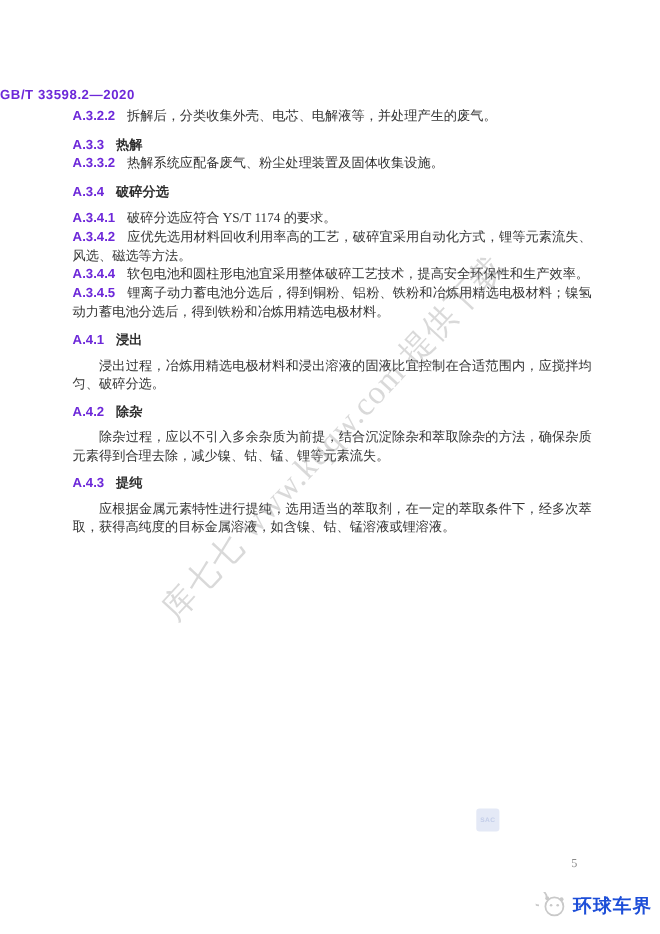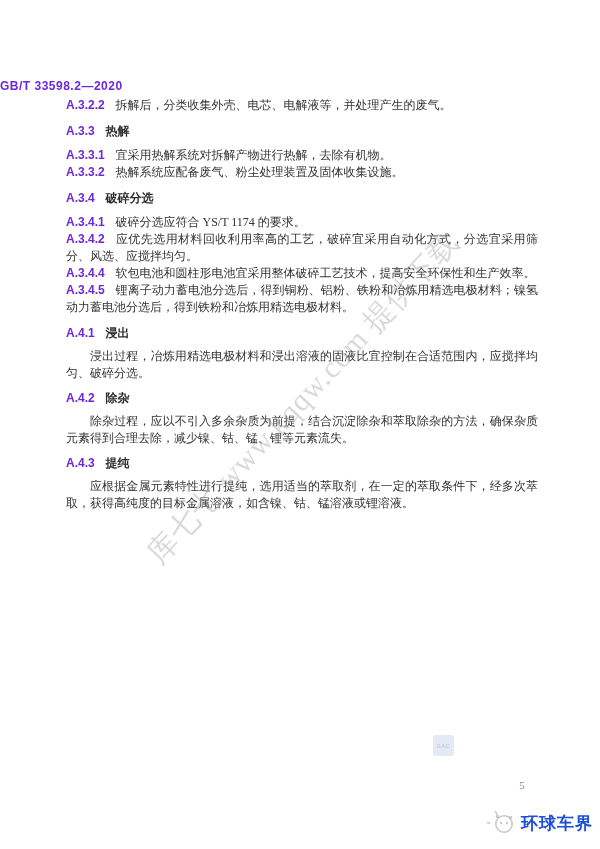--- a/index.html
+++ b/index.html
@@ -79,34 +79,31 @@
 
   <div class="doc-header">GB/T 33598.2—2020</div>
 
   <div class="content">
     <p class="clause mt0">
       <span class="cnum">A.3.2.2</span><span>拆解后，分类收集外壳、电芯、电解液等，并处理产生的废气。</span>
     </p>
     <p class="heading mt9">
       <span class="hnum">A.3.3</span><span>热解</span>
     </p>
-    <p class="clause mt7">
-      <span class="cnum">A.3.3.1</span><span>宜采用热解系统对拆解产物进行热解，去除有机物。</span>
-    </p>
     <p class="clause mt0">
       <span class="cnum">A.3.3.2</span><span>热解系统应配备废气、粉尘处理装置及固体收集设施。</span>
     </p>
     <p class="heading mt9">
       <span class="hnum">A.3.4</span><span>破碎分选</span>
     </p>
     <p class="clause mt7">
       <span class="cnum">A.3.4.1</span><span>破碎分选应符合 YS/T 1174 的要求。</span>
     </p>
     <p class="clause mt0">
-      <span class="cnum">A.3.4.2</span><span>应优先选用材料回收利用率高的工艺，破碎宜采用自动化方式，分选宜采用筛分、风选、应搅拌均匀。</span>
+      <span class="cnum">A.3.4.2</span><span>应优先选用材料回收利用率高的工艺，破碎宜采用自动化方式，锂等元素流失、风选、磁选等方法。</span>
     </p>
     <p class="clause mt0">
       <span class="cnum">A.3.4.4</span><span>软包电池和圆柱形电池宜采用整体破碎工艺技术，提高安全环保性和生产效率。</span>
     </p>
     <p class="clause mt0">
       <span class="cnum">A.3.4.5</span><span>锂离子动力蓄电池分选后，得到铜粉、铝粉、铁粉和冶炼用精选电极材料；镍氢动力蓄电池分选后，得到铁粉和冶炼用精选电极材料。</span>
     </p>
     <p class="heading mt9">
       <span class="hnum">A.4.1</span><span>浸出</span>
     </p>

